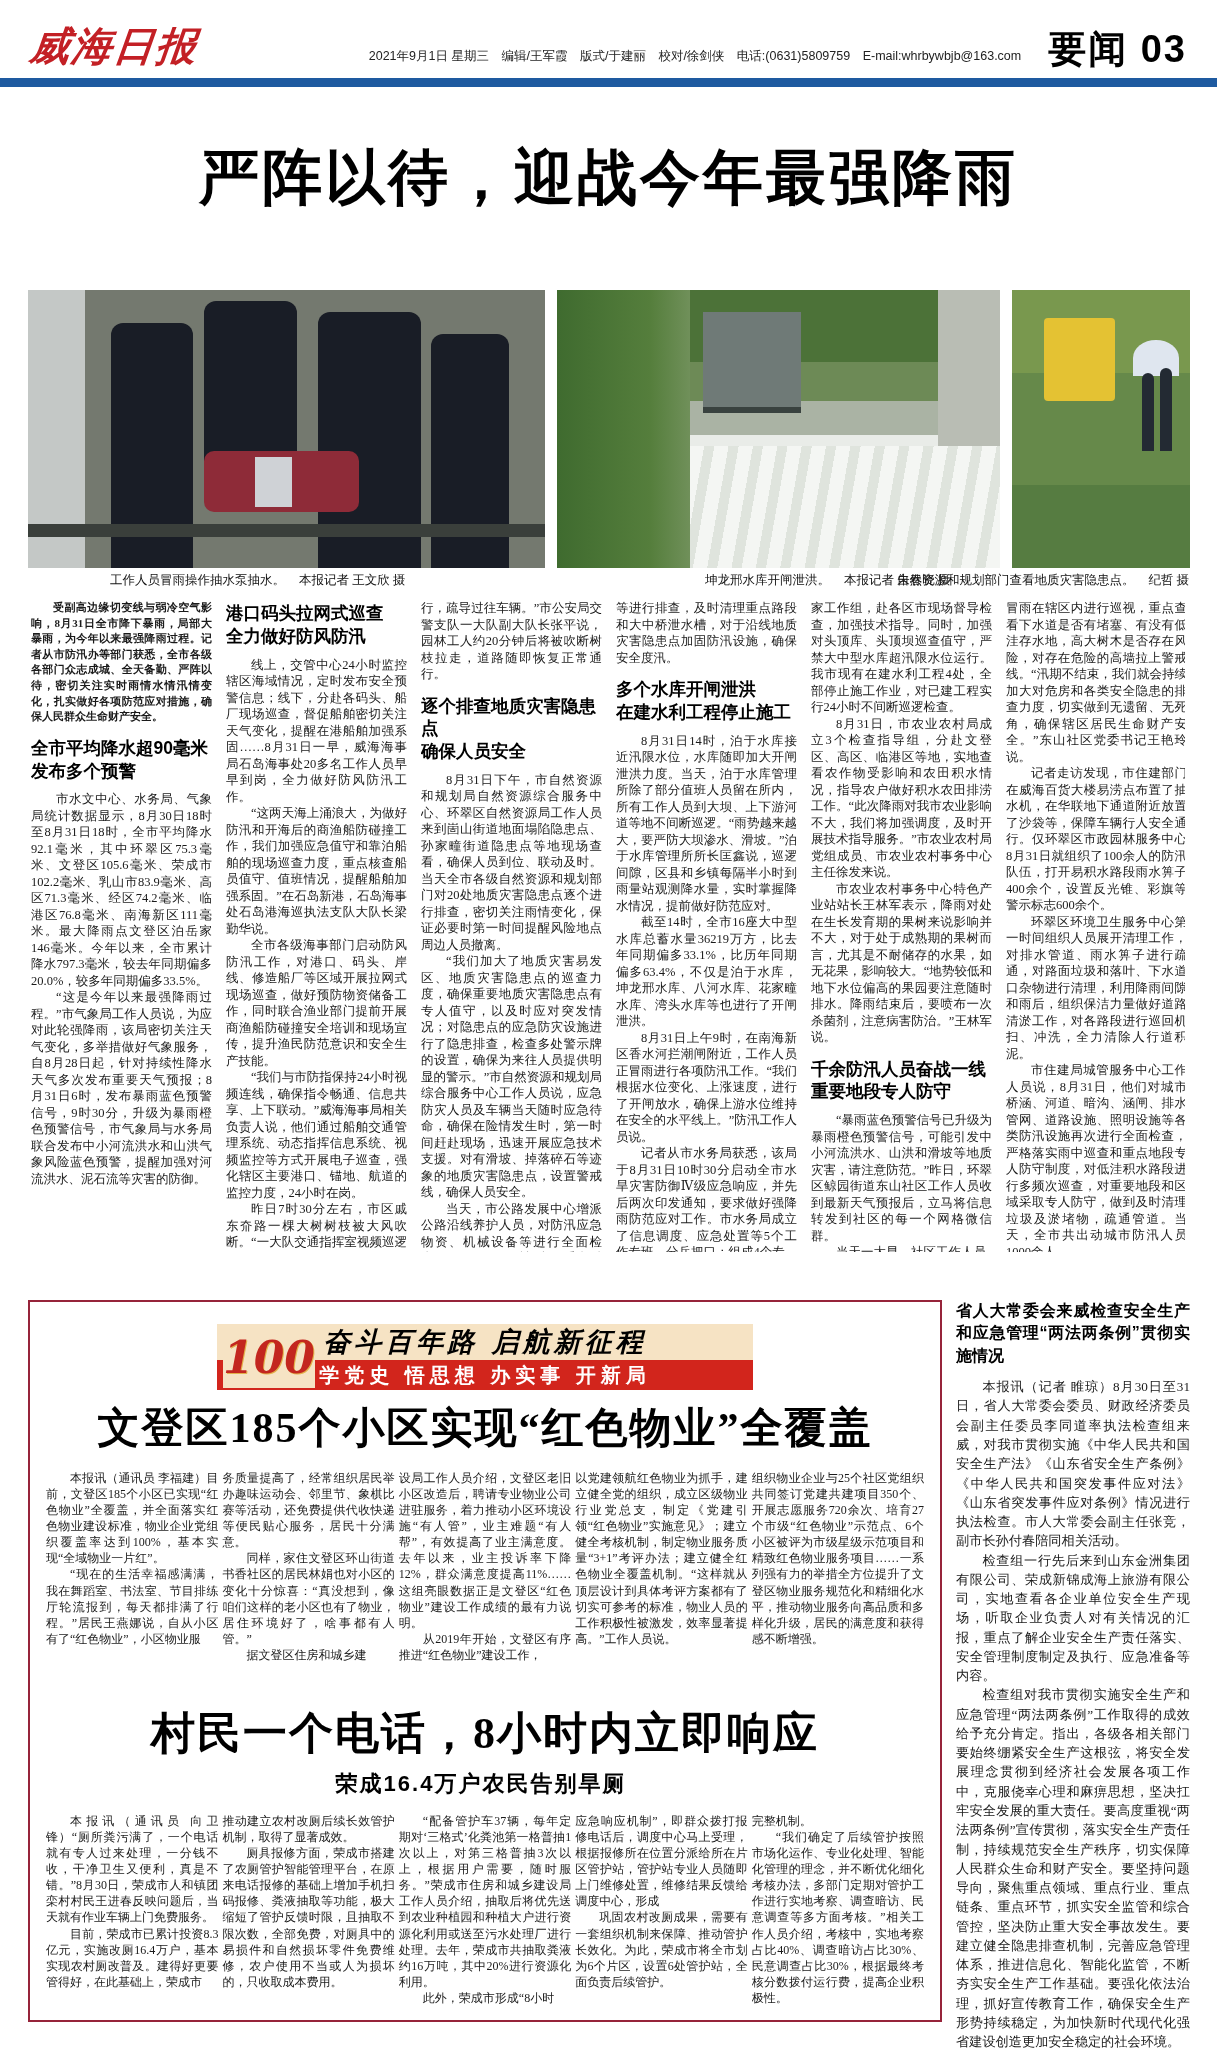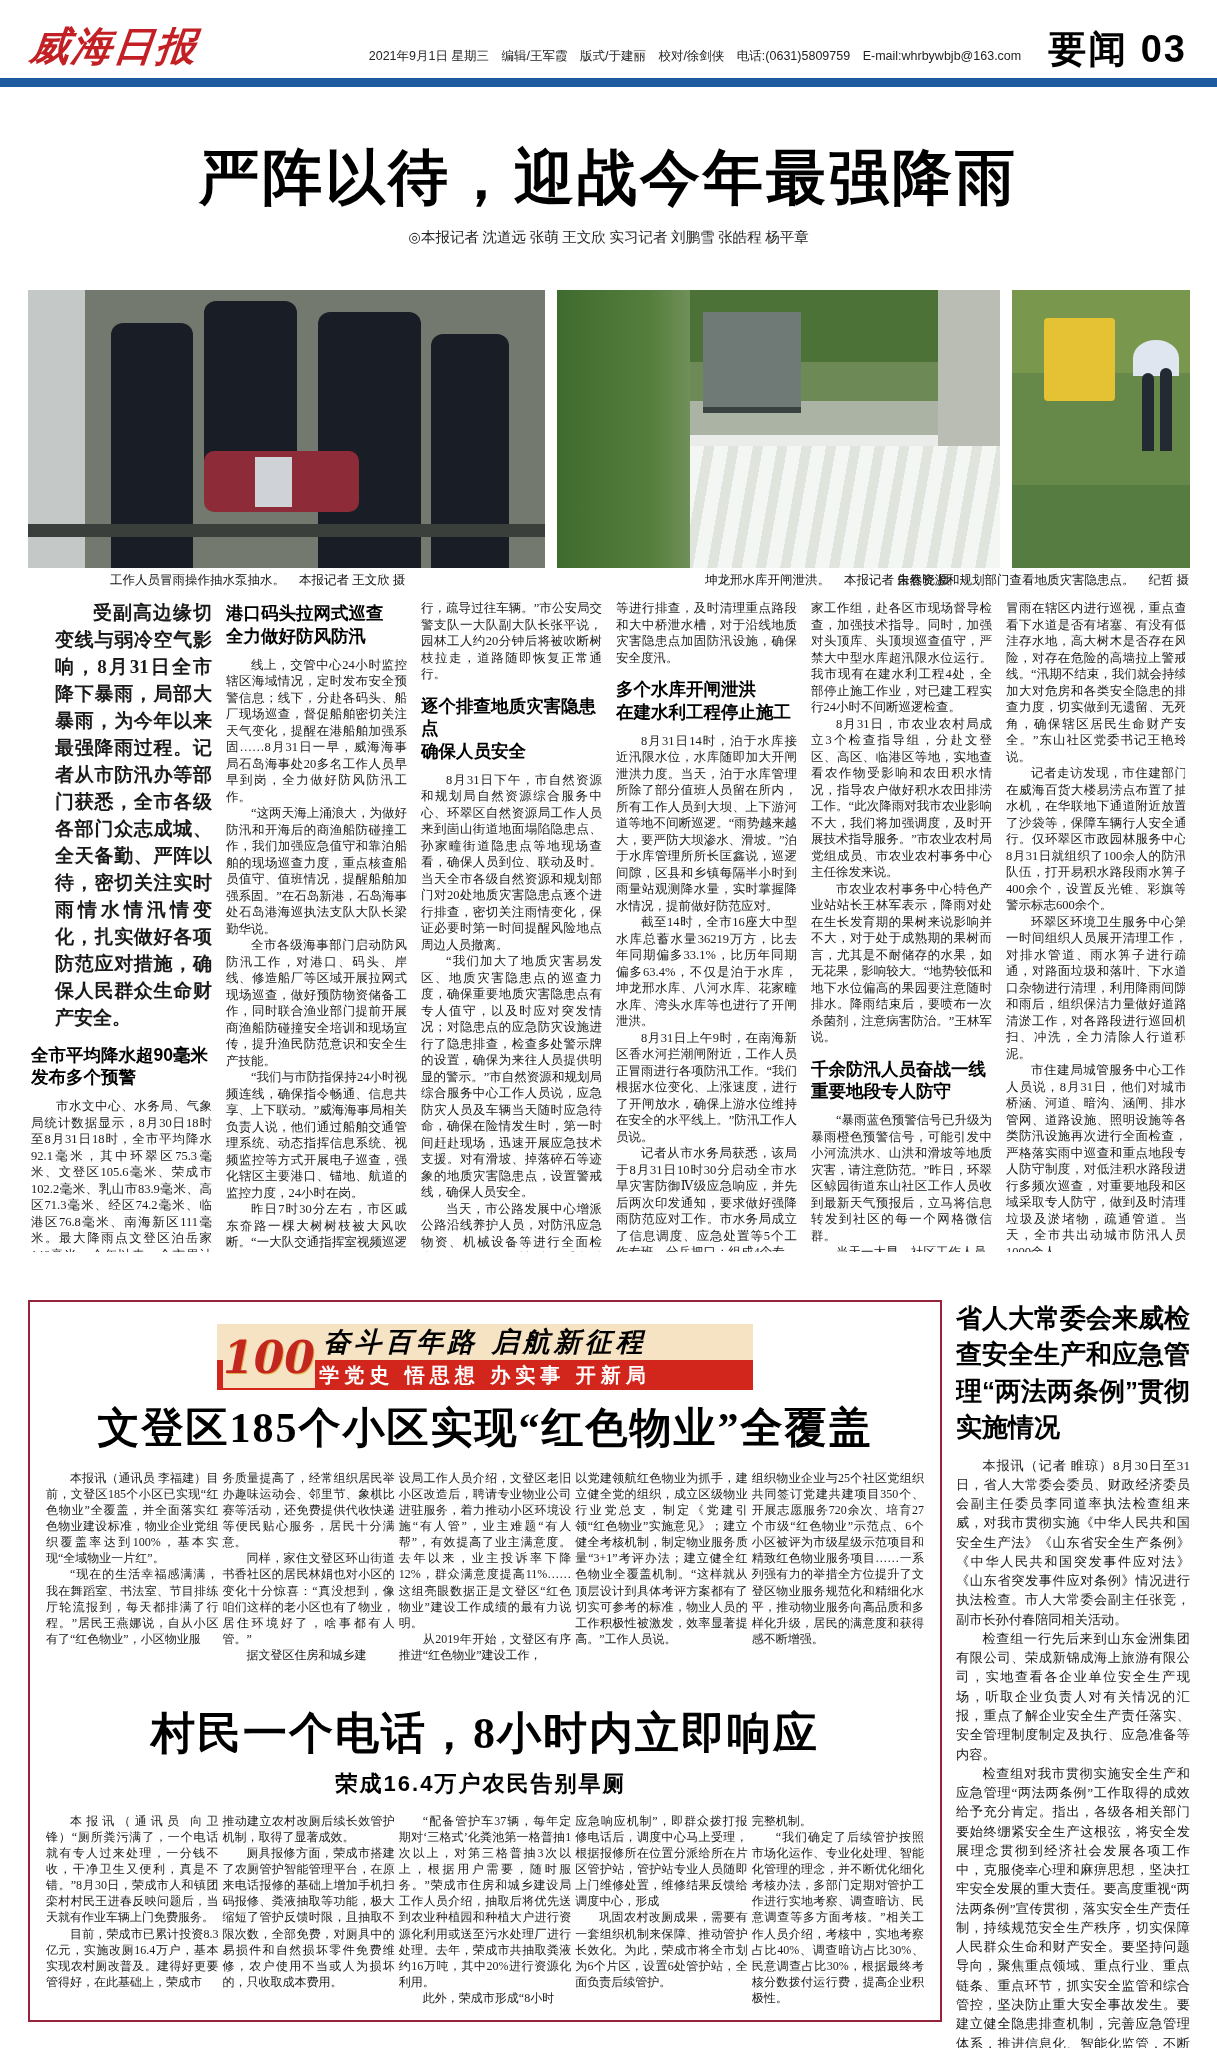--- a/index.html
+++ b/index.html
@@ -37,21 +37,21 @@
         background:repeating-linear-gradient(100deg,#f4f6f3 0 14px,#dfe4dd 14px 24px);}
   
   .p3{background:linear-gradient(180deg,#79984e 0 30%,#66894a 30% 70%,#567c41 70% 100%);}
   .p3 .digger{position:absolute;left:18%;top:10%;width:40%;height:30%;background:#e4c233;border-radius:4px;}
   .p3 .umbrella{position:absolute;right:6%;top:18%;width:26%;height:13%;background:#dfe6ef;border-radius:50% 50% 0 0;}
   .p3 .person{position:absolute;background:#232a33;border-radius:6px 6px 0 0;}
   
   .storycols{position:absolute;left:31px;top:600px;width:1154px;height:652px;display:flex;gap:14px;overflow:hidden;}
   .storycols .col{width:181px;flex:0 0 181px;height:652px;overflow:hidden;font-size:12.5px;line-height:1.32;
         text-align:justify;color:#1a1a1a;}
-  .blk-lead{font-weight:bold;font-size:19px;line-height:1.42;text-indent:2em;margin-bottom:6px;margin-left:24px;}
+  .blk-lead{font-weight:bold;font-size:11px;line-height:1.42;text-indent:2em;margin-bottom:6px;}
   .blk-para{text-indent:2em;}
   .blk-cont{text-indent:0;}
   .blk-subhead{font-family:"Liberation Sans","DejaVu Sans",sans-serif;font-weight:bold;font-size:17.5px;
         line-height:1.3;white-space:pre-line;margin:12px 0 9px 0;color:#000;text-align:left;}
   .col .blk-subhead:first-child{margin-top:2px;}
   
   .bottombox{position:absolute;left:28px;top:1300px;width:914px;height:722px;border:2px solid #96243a;
         box-sizing:border-box;overflow:hidden;}
   .banner{position:relative;width:536px;height:66px;margin:22px auto 0 auto;}
   .banner .row1{position:absolute;left:0;top:0;width:100%;height:36px;background:#f6e3c4;display:flex;
@@ -69,42 +69,41 @@
   .h-wendeng{margin:10px 10px 0 10px;text-align:center;font-size:42px;font-weight:900;letter-spacing:2px;color:#000;}
   .h-cunmin{margin:16px 10px 0 10px;text-align:center;font-size:44px;font-weight:900;letter-spacing:2px;color:#000;}
   .h-cunmin-sub{margin:6px 8px 0 0;text-align:center;font-size:22px;font-weight:bold;color:#000;
         font-family:"Liberation Sans","DejaVu Sans",sans-serif;letter-spacing:2px;}
   .boxcols{display:flex;gap:4px;margin:14px 16px 0 16px;overflow:hidden;}
   .boxcols .col{flex:1 1 0;font-size:12px;line-height:1.34;text-align:justify;color:#1a1a1a;overflow:hidden;}
   .wendengcols{height:218px;}
   .cunmincols{height:200px;}
   
   .rightstory{position:absolute;left:956px;top:1300px;width:234px;height:748px;overflow:hidden;}
-  .rightstory .rh{font-family:"Liberation Sans","DejaVu Sans",sans-serif;font-weight:900;font-size:26px;
+  .rightstory .rh{font-family:"Liberation Sans","DejaVu Sans",sans-serif;font-weight:900;font-size:16px;
         line-height:1.4;color:#000;text-align:justify;}
   .rightstory p{margin:0;font-size:13.2px;line-height:1.46;text-align:justify;text-indent:2em;color:#1a1a1a;}
   .rightstory .rh{margin-bottom:10px;}
 </style>
 </head>
 <body>
 
 <div class="page">
 
   <div class="masthead">
     <span class="logo">威海日报</span>
   </div>
   <div class="headinfo">2021年9月1日 星期三　编辑/王军霞　版式/于建丽　校对/徐剑侠　电话:(0631)5809759　E-mail:whrbywbjb@163.com</div>
   <div class="pagemark">
     <span>要闻</span>
     <span>03</span>
   </div>
   <div class="blueband"></div>
 
   <div class="mainhead">严阵以待，迎战今年最强降雨</div>
-  <div class="byline">◎本报记者 沈道远 张萌 王文欣 实习记者 刘鹏雪 张皓程 杨平章</div>
 
   <div class="photo p1" style="left:28px;width:517px;">
     <div class="fig" style="left:16%;top:12%;width:16%;height:88%;"></div>
     <div class="fig" style="left:34%;top:4%;width:18%;height:60%;"></div>
     <div class="fig" style="left:56%;top:8%;width:20%;height:92%;"></div>
     <div class="fig" style="left:78%;top:16%;width:15%;height:84%;"></div>
     <div class="pump"></div>
     <div class="pumpband"></div>
     <div class="rail"></div>
   </div>

